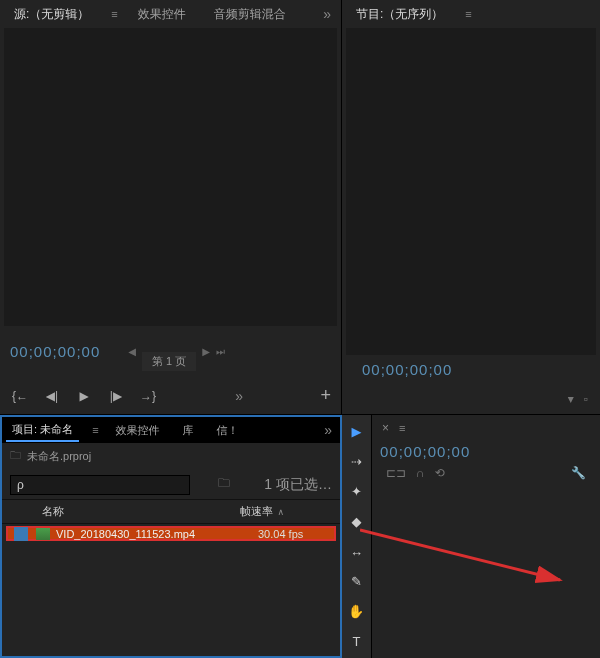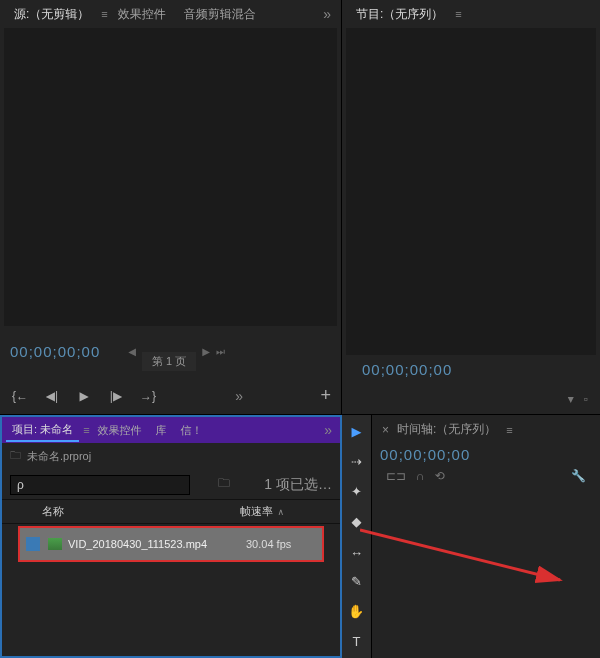--- a/index.html
+++ b/index.html
@@ -2,21 +2,21 @@
 <html><head>
 <meta charset="utf-8">
 <style>
   * { box-sizing: border-box; margin: 0; padding: 0; font-family: "Segoe UI", "Microsoft YaHei", sans-serif; }
   body { background: #1a1a1a; color: #ccc; font-size: 12px; width: 600px; height: 658px; overflow: hidden; position: relative; }
 
   .top-row { display: flex; height: 415px; border-bottom: 1px solid #000; }
   .source-panel { width: 342px; border-right: 1px solid #000; display: flex; flex-direction: column; background: #232323; }
   .program-panel { flex: 1; display: flex; flex-direction: column; background: #232323; }
 
-  .tab-bar { display: flex; align-items: center; padding: 4px 6px; gap: 2px; background: #232323; height: 28px; }
+  .tab-bar { display: flex; align-items: center; padding: 4px 6px; gap: 12px; background: #232323; height: 28px; }
   .tab { padding: 4px 8px; color: #a3a3a3; cursor: pointer; white-space: nowrap; font-size: 12px; }
   .tab.active { color: #ddd; }
   .menu-icon { color: #888; margin-left: 2px; font-size: 11px; }
   .overflow { color: #888; font-size: 14px; margin-left: auto; padding: 0 4px; }
 
   .monitor-area { flex: 1; background: #1b1b1b; margin: 0 4px; }
 
   .time-row { display: flex; align-items: center; padding: 6px 10px; color: #5a8fb5; font-size: 15px; gap: 8px; }
   .timecode { color: #5a8fb5; font-weight: 500; letter-spacing: 1px; }
   .page-nav { display: flex; align-items: center; gap: 6px; color: #888; font-size: 11px; }
@@ -29,38 +29,38 @@
 
   .program-footer { display: flex; justify-content: flex-end; padding: 8px 12px; gap: 10px; color: #777; font-size: 12px; }
 
   .bottom-row { display: flex; height: 243px; }
   .project-panel { width: 342px; border: 2px solid #2a6fb5; background: #232323; display: flex; flex-direction: column; }
   .tools-col { width: 30px; background: #2a2a2a; display: flex; flex-direction: column; align-items: center; padding-top: 6px; gap: 10px; border-right: 1px solid #000; }
   .tool { width: 20px; height: 20px; display: flex; align-items: center; justify-content: center; color: #ccc; font-size: 13px; }
   .tool.active { color: #4a9eff; }
   .timeline-panel { flex: 1; background: #232323; display: flex; flex-direction: column; }
 
-  .proj-tab-bar { display: flex; align-items: center; padding: 4px 4px; background: #4c1d95; height: 26px; gap: 2px; }
+  .proj-tab-bar { display: flex; align-items: center; padding: 4px 4px; background: #000000; height: 26px; gap: 11px; }
   .proj-tab { padding: 3px 6px; color: #aaa; font-size: 11px; white-space: nowrap; }
   .proj-tab.active { color: #ddd; border-bottom: 2px solid #4a9eff; }
 
   .proj-header { padding: 4px 8px; color: #999; font-size: 11px; display: flex; align-items: center; gap: 6px; }
   .bin-icon { color: #777; }
 
   .search-row { display: flex; align-items: center; padding: 4px 8px; gap: 8px; }
   .search-box { flex: 0 0 180px; background: #1a1a1a; border: 1px solid #000; height: 20px; padding: 0 6px; color: #ccc; font-size: 12px; display:flex; align-items:center; }
   .folder-icon { color: #888; margin-left: 20px; }
   .sel-text { margin-left: auto; color: #999; font-size: 14px; }
 
   .list-header { display: flex; padding: 4px 20px; border-top: 1px solid #111; border-bottom: 1px solid #111; font-size: 11px; color: #ccc; }
   .col-name { flex: 1; padding-left: 20px; }
   .col-fps { width: 80px; }
   .sort-arrow { color: #888; font-size: 9px; margin-left: 2px; }
 
-  .item-row { display: flex; align-items: center; padding: 3px 6px; background: #737373; border: 2px solid #d93030; margin: 2px 16px; font-size: 11px; color: #eee; height: 36px; }
+  .item-row { display: flex; align-items: center; padding: 3px 6px; background: #c2410c; border: 2px solid #d93030; margin: 2px 4px; font-size: 11px; color: #eee; height: 15px; }
   .item-checkbox { width: 14px; height: 14px; background: #3a7ab5; margin-right: 8px; }
   .clip-icon { width: 14px; height: 12px; background: linear-gradient(#4a9e4a, #3a7a3a); margin-right: 6px; }
   .item-name { flex: 1; }
   .item-fps { width: 70px; color: #ddd; }
 
   .timeline-header { padding: 6px 10px; display: flex; align-items: center; gap: 8px; font-size: 12px; color: #999; }
   .tl-timecode { color: #5a8fb5; font-size: 15px; letter-spacing: 1px; padding: 2px 8px; }
   .tl-controls { display: flex; gap: 10px; padding: 4px 14px; color: #777; font-size: 12px; }
   .tl-controls .wrench { margin-left: auto; }
 
@@ -157,21 +157,20 @@
     <div class="tool">◆</div>
     <div class="tool">↔</div>
     <div class="tool">✎</div>
     <div class="tool">✋</div>
     <div class="tool">T</div>
   </div>
 
   <div class="timeline-panel">
     <div class="timeline-header">
       <span style="color:#888">×</span>
-      <span>时间轴:（无序列）</span>
       <span class="menu-icon">≡</span>
     </div>
     <div class="tl-timecode">00;00;00;00</div>
     <div class="tl-controls">
       <span>⊏⊐</span>
       <span>∩</span>
       <span>⟲</span>
       <span class="wrench">🔧</span>
     </div>
   </div>

